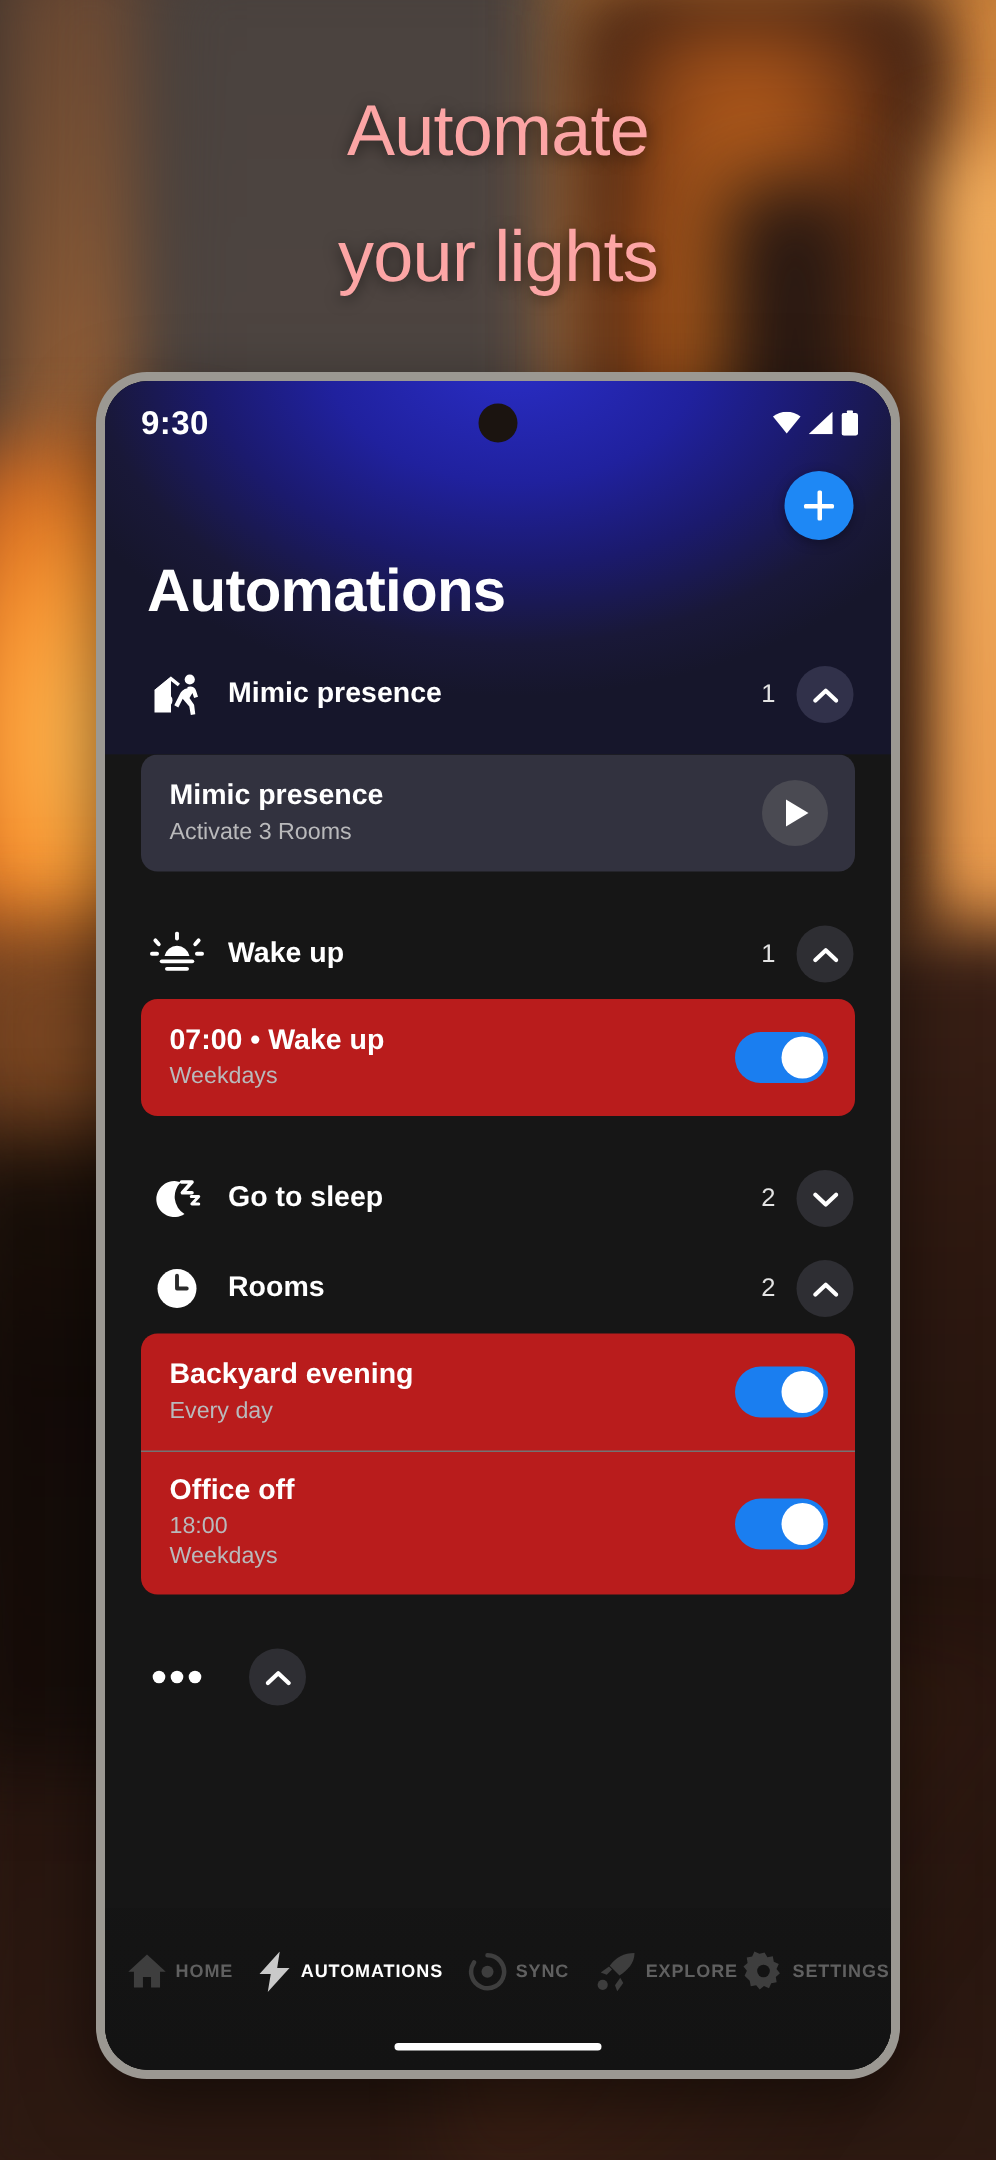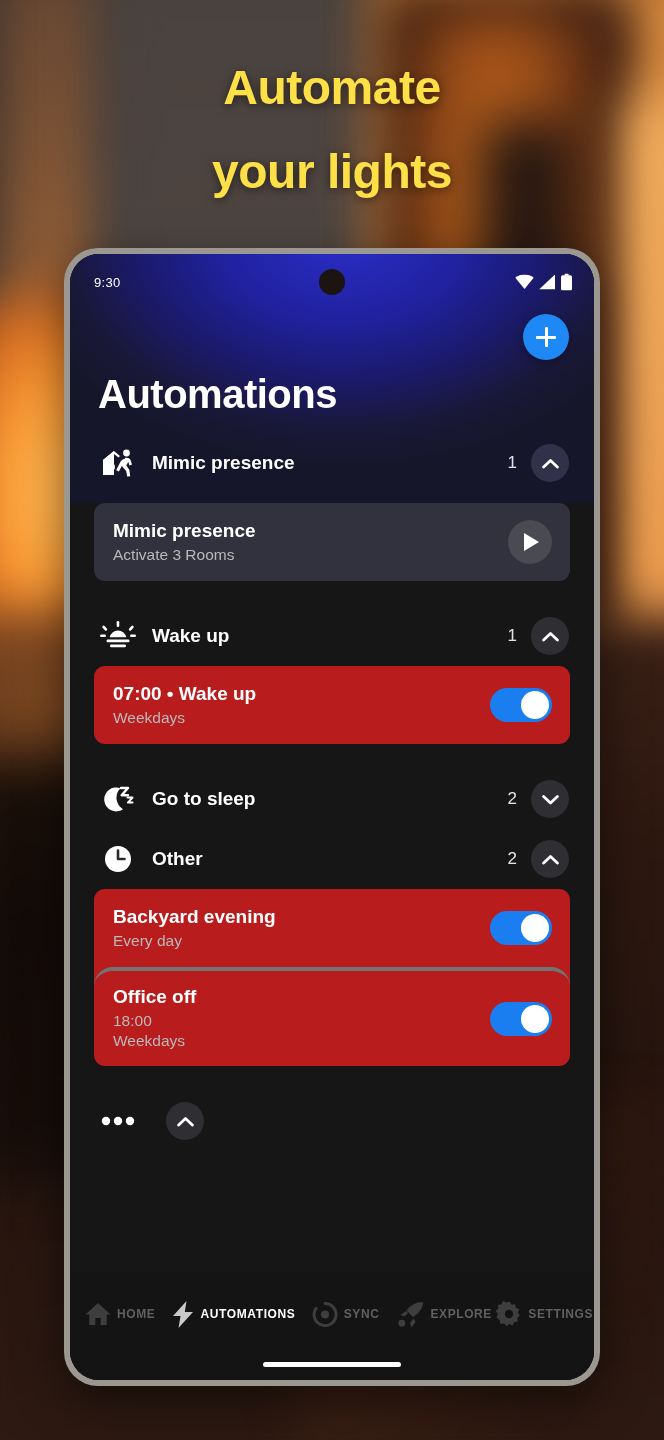--- a/index.html
+++ b/index.html
@@ -69,22 +69,22 @@
     background:linear-gradient(125deg, rgba(120,60,30,.35) 0%, rgba(60,30,16,0) 70%);
   }
   .bg-darkband {
     left:-40px; top:760px; width:260px; height:420px;
     background:linear-gradient(to bottom, rgba(12,8,6,.85) 0%, rgba(18,11,8,.7) 100%);
   }
 
   
   .headline {
     position:absolute; left:0; right:0; top:46px;
-    text-align:center; color:#fde047;
-    font-size:48px; font-weight:bold; line-height:84px;
+    text-align:center; color:#fca5a5;
+    font-size:48px; font-weight:normal; line-height:84px;
     letter-spacing:-0.5px;
     text-shadow:0 2px 10px rgba(0,0,0,.55);
     z-index:5;
   }
 
   
   #phone {
     position:absolute; left:64px; top:248px;
     width:536px; height:1138px;
     background:#9b9892;
@@ -108,21 +108,21 @@
       radial-gradient(ellipse 330px 230px at 52% -8%, #2a2ec8 0%, #20219e 38%, #1b1a6e 62%, #191838 85%, #16162b 100%),
       #171728;
     padding:0 0 10px 0;
     flex-shrink:0;
     position:relative;
   }
   .statusbar {
     height:56px; display:flex; align-items:center;
     padding:0 24px; position:relative;
   }
-  .clock { color:#fff; font-size:13px; font-weight:normal; letter-spacing:.3px; }
+  .clock { color:#fff; font-size:22px; font-weight:bold; letter-spacing:.3px; }
   .punchhole {
     position:absolute; left:50%; top:28px; transform:translate(-50%,-50%);
     width:26px; height:26px; border-radius:50%;
     background:#1b1410;
   }
   .sysicons { position:absolute; right:22px; top:50%; transform:translateY(-50%); display:flex; align-items:center; gap:5px; }
 
   .fabrow { height:62px; position:relative; }
   .fab {
     position:absolute; right:25px; top:4px;
@@ -172,21 +172,21 @@
     background:#b91c1c;
     border-radius:11px;
     overflow:hidden;
   }
   .card.bluish { background:#32323f; }
   .crow {
     display:flex; align-items:center;
     padding:15px 18px 15px 19px;
     min-height:78px;
   }
-  .crow + .crow { border-top:4px solid #737373;border-radius:19px; }
+  .crow + .crow { border-top:1px solid #737373; }
   .ctext { flex:1; min-width:0; }
   .cname { color:#fff; font-size:19px; font-weight:bold; margin-bottom:3px; }
   .csub { color:#b9b9bb; font-size:15.5px; line-height:20px; }
   .toggle {
     width:62px; height:34px; border-radius:17px;
     background:#1a7ef0; position:relative; flex-shrink:0;
   }
   .toggle::after {
     content:""; position:absolute; right:3px; top:3px;
     width:28px; height:28px; border-radius:50%; background:#fff;
@@ -372,21 +372,21 @@
       </span>
     </div>
 
     <div class="grp-hdr">
       <span class="gicon">
         <svg width="32" height="32" viewBox="0 0 32 32">
           <circle cx="16" cy="16" r="13" fill="#fff"></circle>
           <path d="M16 7.5V16h6.5" stroke="#2a2a2a" stroke-width="2.6" fill="none" stroke-linecap="round" stroke-linejoin="round"></path>
         </svg>
       </span>
-      <span class="gname">Other</span>
+      <span class="gname">Rooms</span>
       <span class="gcount">2</span>
       <span class="chev">
         <svg width="17" height="11" viewBox="0 0 17 11">
               <path d="M1.6 9 8.5 2.5 15.4 9" stroke="#fff" stroke-width="2.8" fill="none" stroke-linecap="round" stroke-linejoin="round"></path>
             </svg>
       </span>
     </div>
 
     <div class="card">
       <div class="crow">

